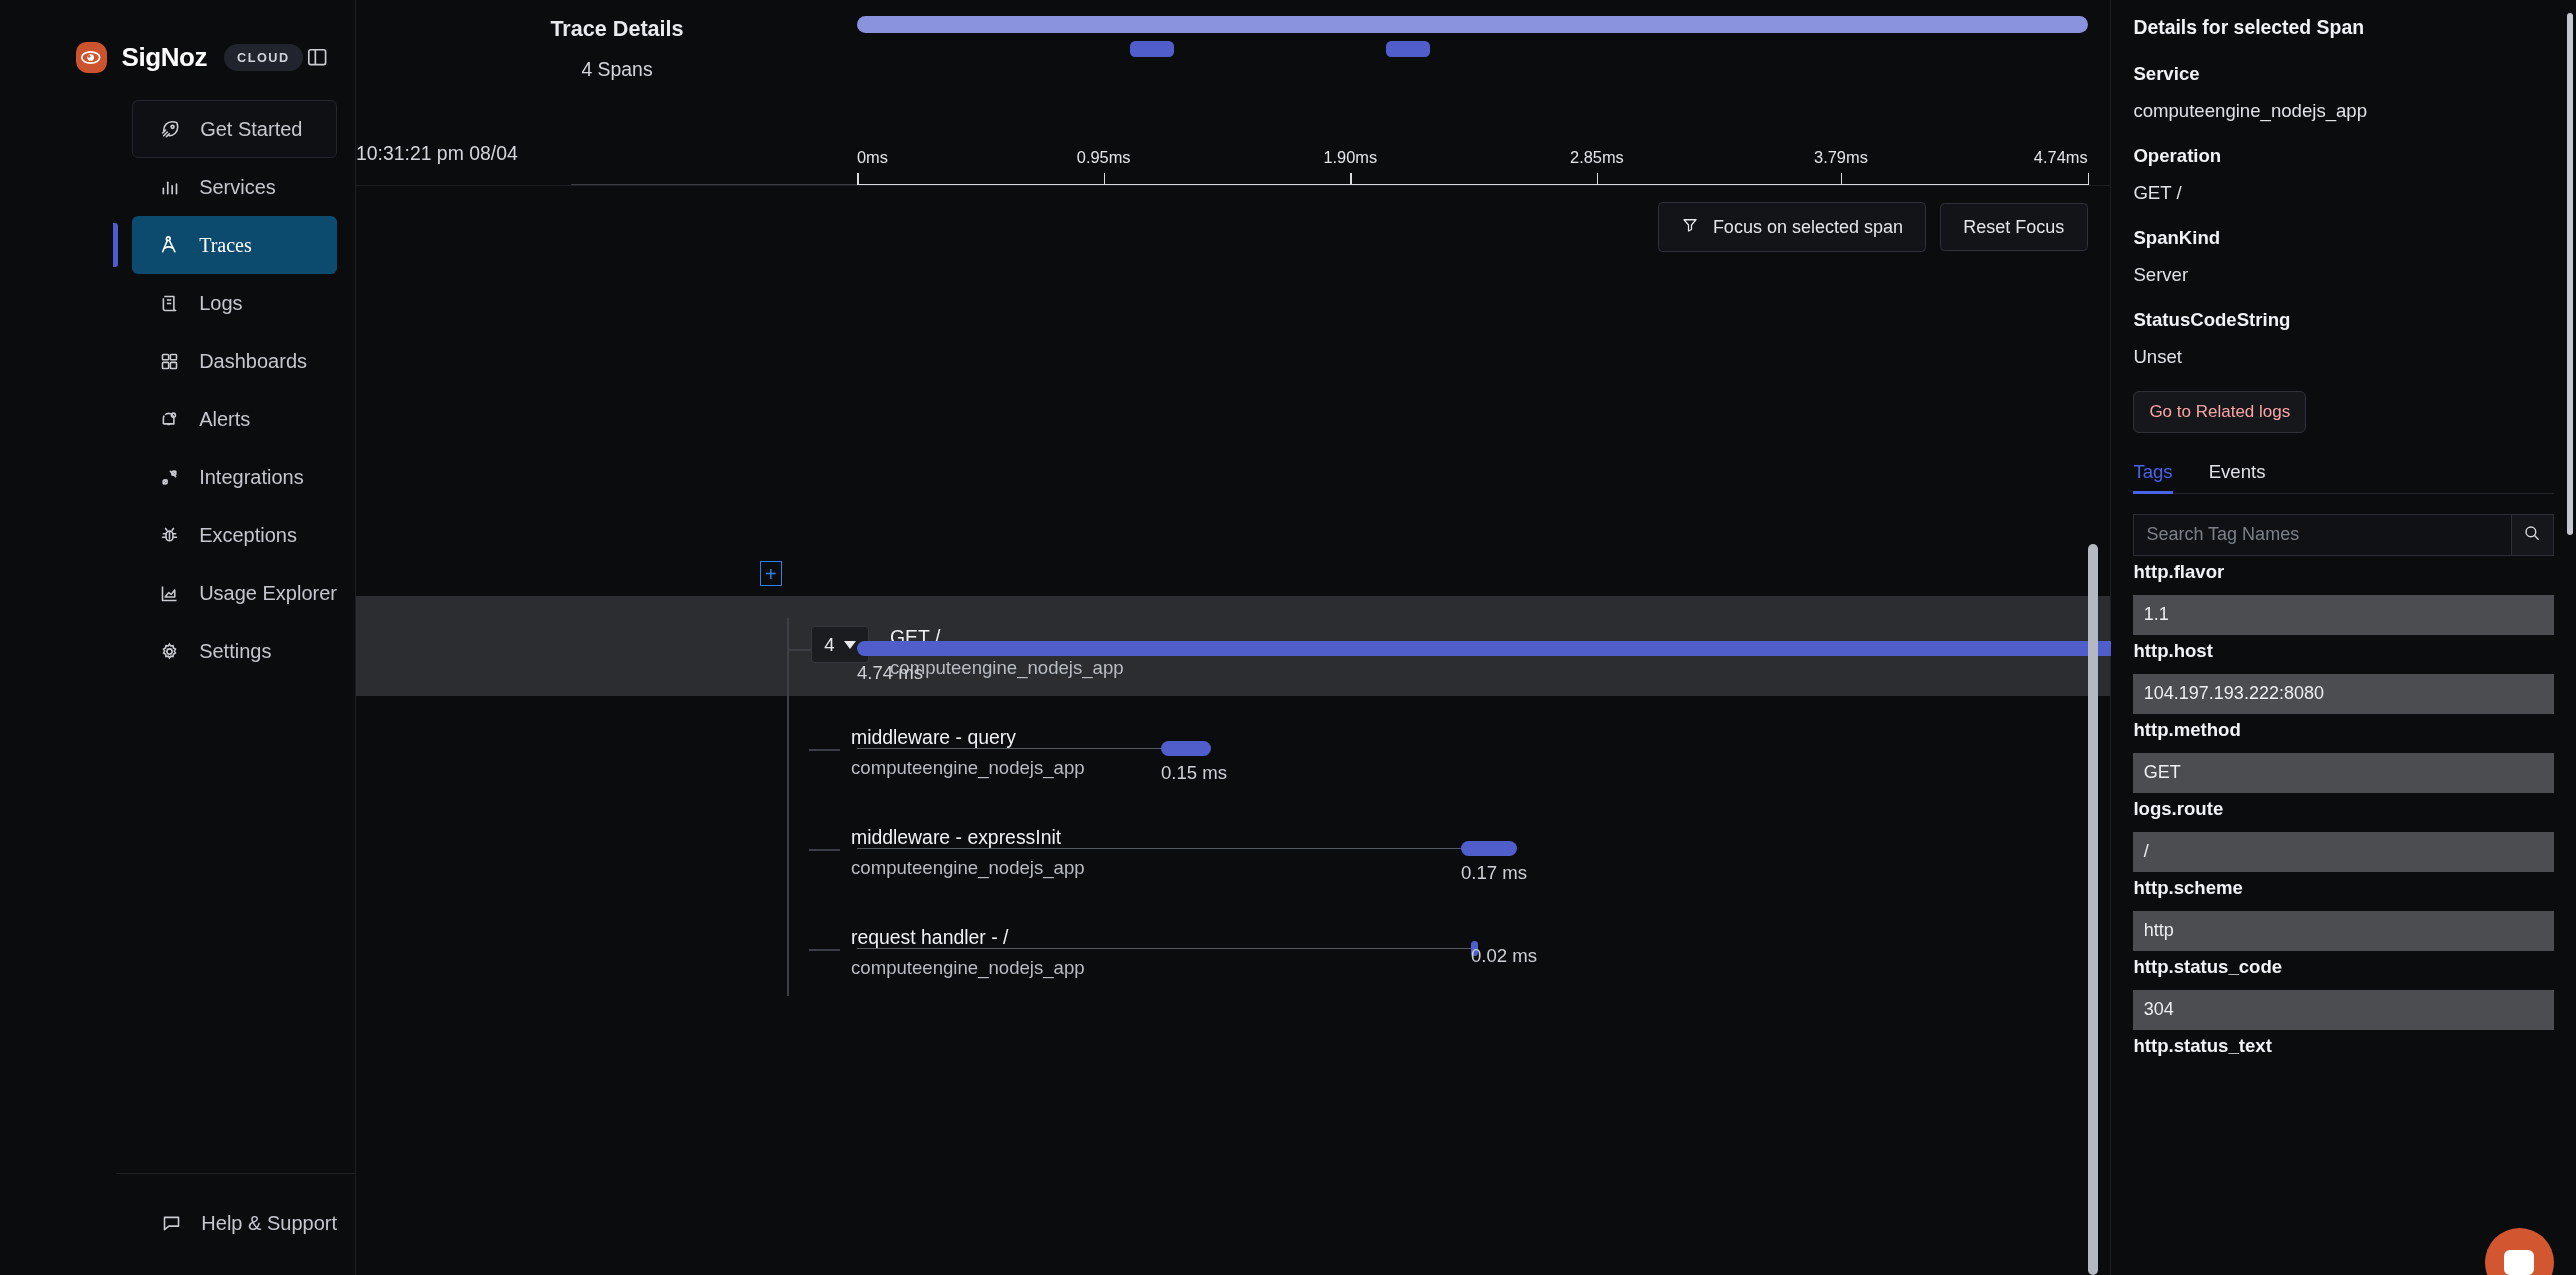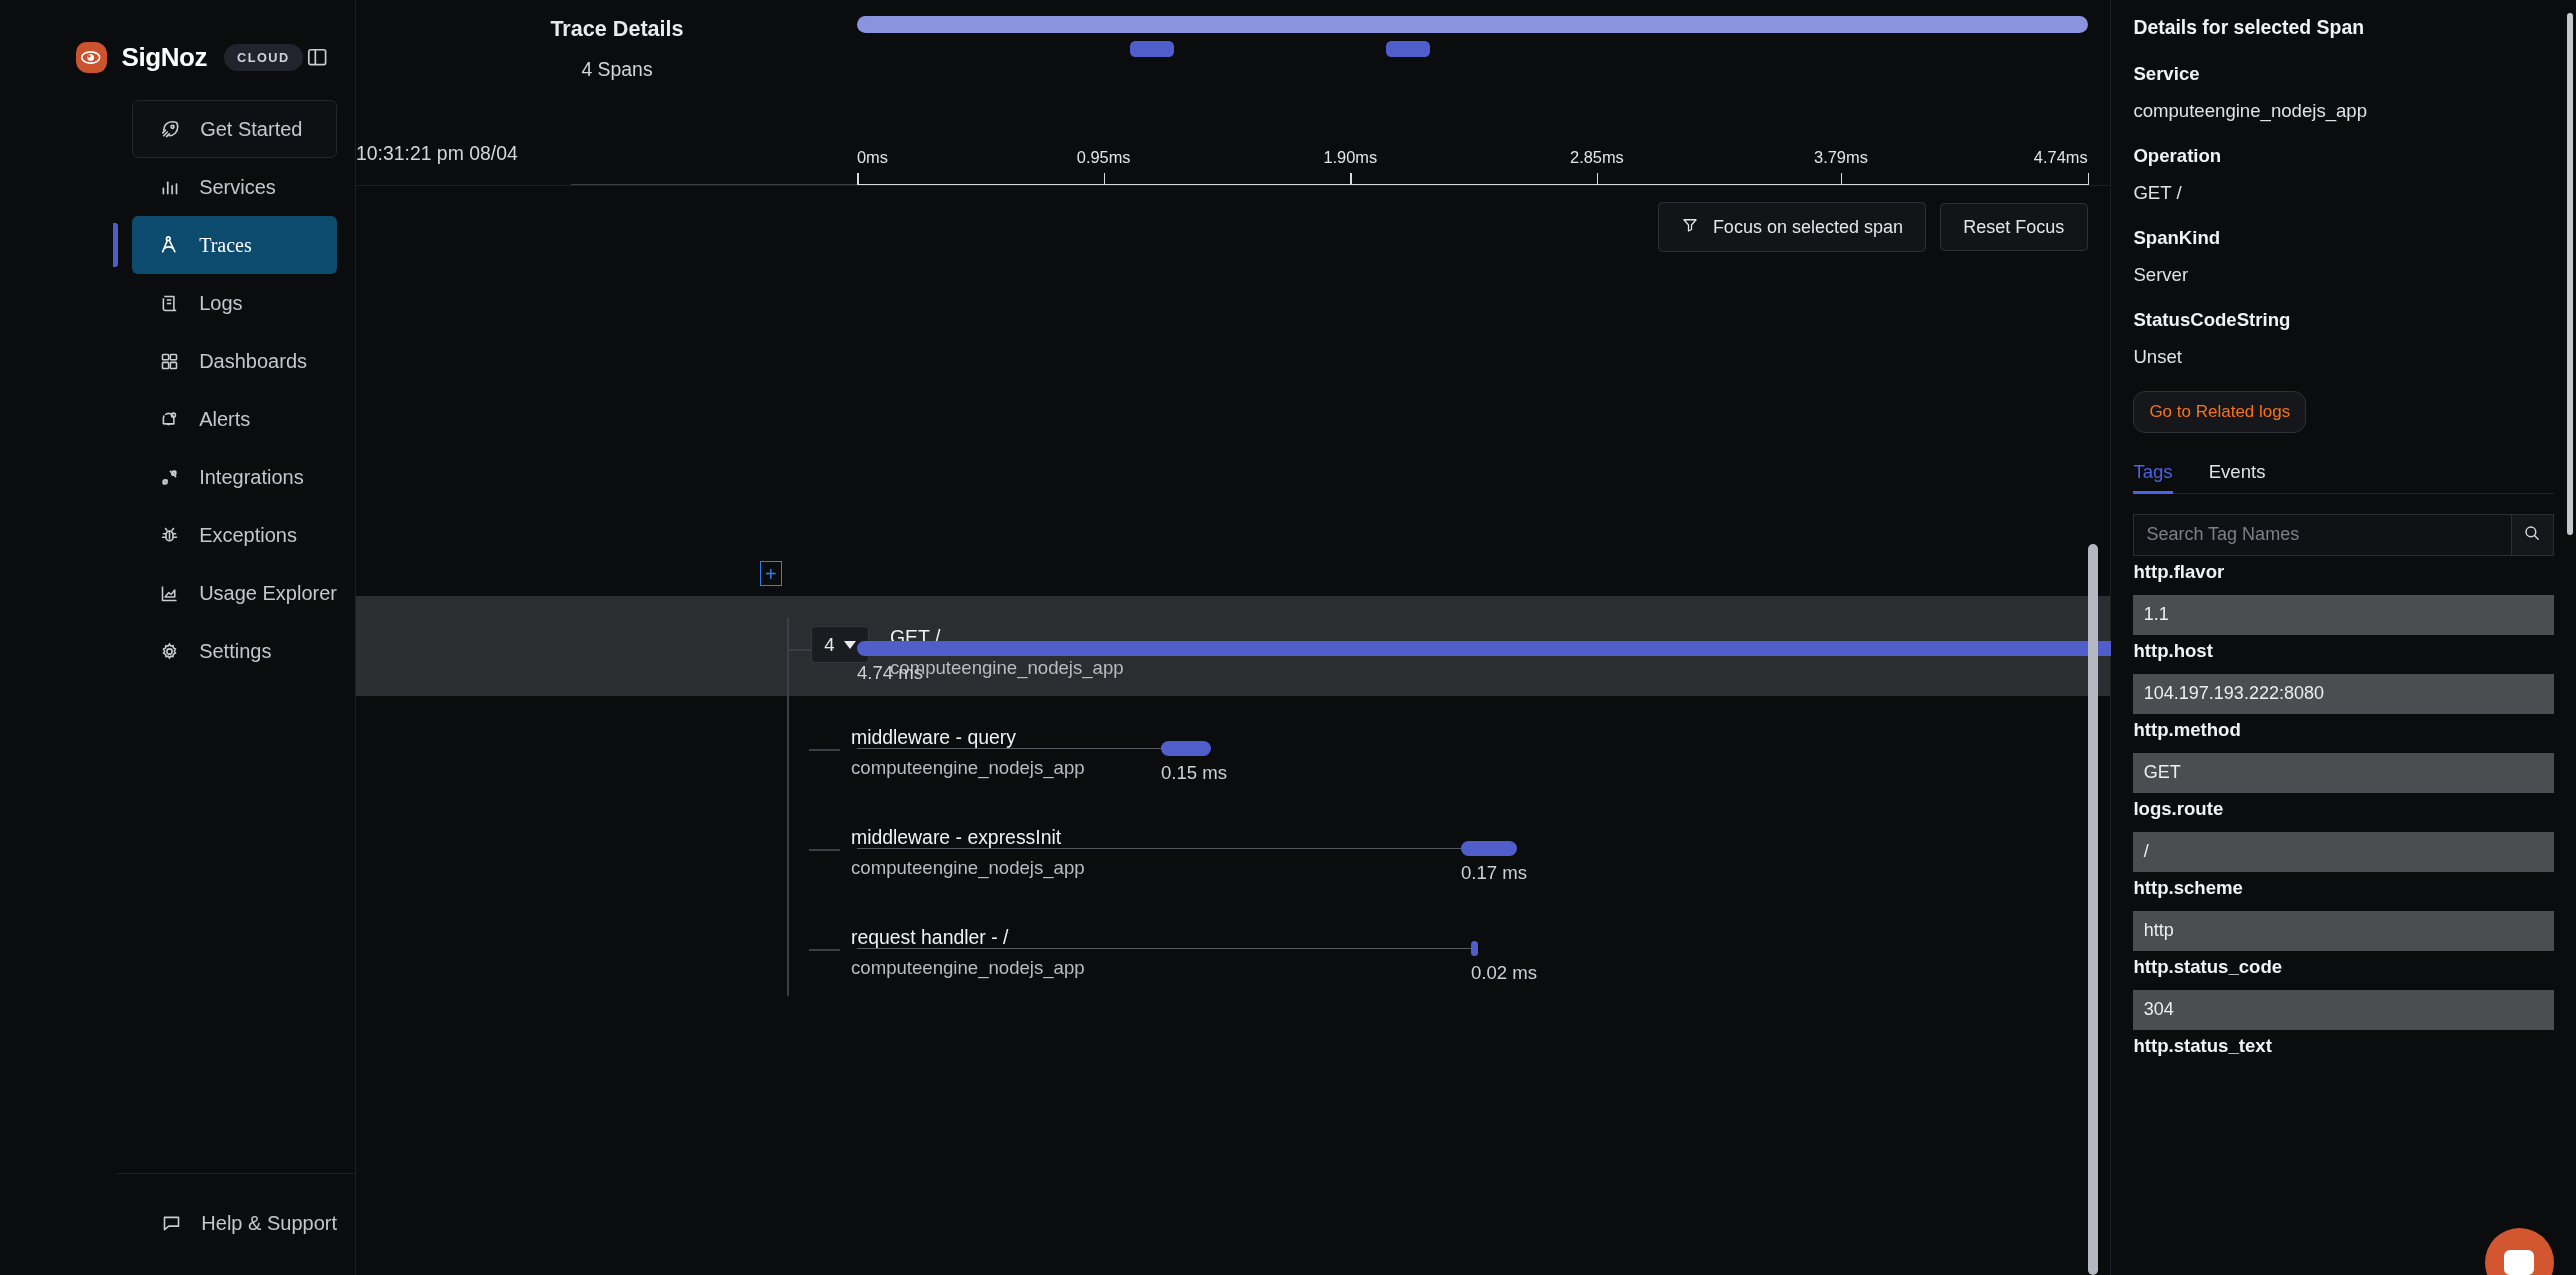--- a/index.html
+++ b/index.html
@@ -203,22 +203,22 @@
   .details {
     width: 465px; flex: 0 0 465px; height: 1275px;
     background: #0b0c0e; position: relative;
     padding: 16.4px 22.4px 0 22.4px; overflow: hidden;
   }
   .d-title { font-size: 19.4px; font-weight: bold; color: #f0f2f5; margin-bottom: 24px; }
   .d-key { font-size: 18.6px; font-weight: bold; color: #f0f2f5; margin-bottom: 15px; }
   .d-val { font-size: 18.6px; color: #dfe2e6; margin-bottom: 23px; }
   .d-btn {
     display: inline-block; background: #15171b;
-    border: 0.7px solid #2e3138; color: #f97316;
-    font-size: 17px; padding: 9.7px 15px; border-radius: 12px;
+    border: 0.7px solid #2e3138; color: #fca5a5;
+    font-size: 17px; padding: 9.7px 15px; border-radius: 6px;
     cursor: pointer; margin-bottom: 28px;
     font-family: "Liberation Sans", sans-serif;
   }
   .tabs { display: flex; gap: 36px; border-bottom: 0.7px solid #23262c; }
   .tab {
     font-size: 18.6px; color: #dfe2e6; padding-bottom: 10.4px;
     cursor: pointer; position: relative;
   }
   .tab.active { color: #4a63e7; }
   .tab.active::after {
@@ -501,21 +501,21 @@
             <div class="bar" style="left: 1105px; width: 56px; top: 45px; background: rgb(79, 94, 203);"></div>
             <div class="dur" style="left: 1105px; top: 66px;">0.17 ms</div>
           </div>
           <div class="row">
             <div class="vrail"></div>
             <div class="connector" style="left: 453px; width: 31px;"></div>
             <div class="sp-name" style="left: 495px;">request handler - /</div>
             <div class="sp-service" style="left: 495px;">computeengine_nodejs_app</div>
             <div class="bar-lead" style="left: 501px; width: 614px; top: 52px;"></div>
             <div class="bar" style="left: 1115px; width: 6.6px; top: 45px; background: rgb(79, 94, 203);"></div>
-            <div class="dur" style="left: 1115px; top: 66px;">0.02 ms</div>
+            <div class="dur" style="left: 1115px; top: 49px;">0.02 ms</div>
           </div>
         </div>
       <div class="main-scrollbar"></div>
     </div>
   </section>
 
   <aside class="details">
     <div class="d-scrollbar"></div>
     <div class="d-title">Details for selected Span</div>
 

